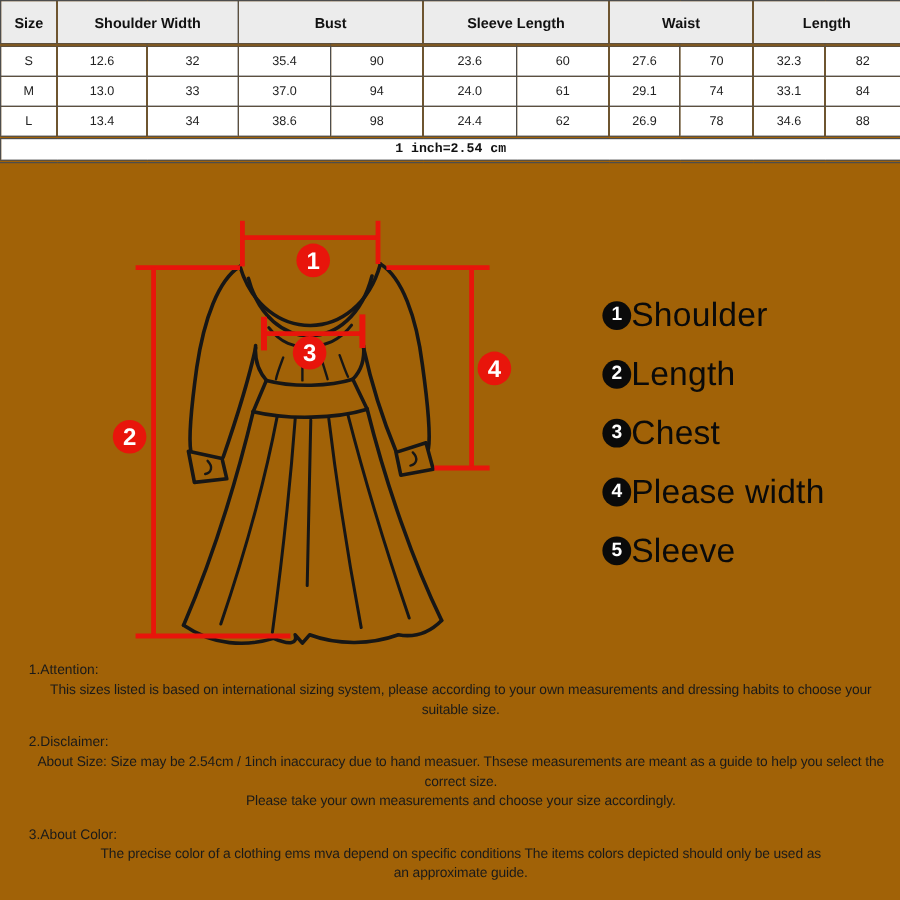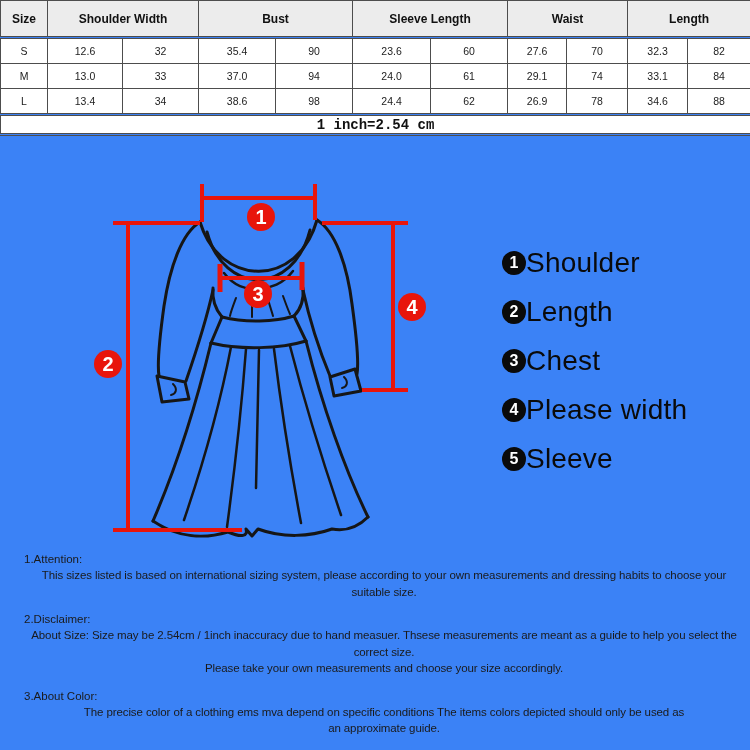--- a/index.html
+++ b/index.html
@@ -1,26 +1,26 @@
 <!DOCTYPE html>
 <html><head>
 <meta charset="utf-8">
 <style>
   html,body{margin:0;padding:0;}
   body{width:750px;height:750px;background:#ffffff;font-family:"Liberation Sans",sans-serif;position:relative;overflow:hidden;}
-  .page{position:absolute;inset:0;background:#3b82f6;}
+  .page{position:absolute;inset:0;background:#a16207;}
 
   
   table.size-table{position:absolute;top:0;left:0;width:750px;border-collapse:collapse;table-layout:fixed;}
   table.size-table th,table.size-table td{border:1px solid #4d4d4d;text-align:center;vertical-align:middle;background:#fff;padding:0;overflow:hidden;}
   tr.group-row th{background:#ececec;font-size:12px;font-weight:bold;color:#111;height:35px;border-bottom:3px double #4d4d4d;}
   tr.units-row th{background:#ececec;font-size:11px;font-weight:normal;color:#222;height:18px;border-bottom:2px solid #4d4d4d;}
   tr.data-row td{font-size:10.5px;color:#222;height:24px;}
   tr.data-row-last td{border-bottom:3px double #4d4d4d;}
-  tr.note-row td{font-family:"Liberation Mono","DejaVu Sans Mono",monospace;font-size:14px;font-weight:bold;color:#111;height:17px;border-bottom:3px double #4d4d4d;}
+  tr.note-row td{font-family:"Liberation Mono","DejaVu Sans Mono",monospace;font-size:11px;font-weight:bold;color:#111;height:17px;border-bottom:3px double #4d4d4d;}
   tr.note-row-last td{border-bottom:1px solid #4d4d4d;height:16px;}
 
   
   svg.dress-svg{position:absolute;left:0;top:170px;width:480px;height:380px;}
 
   
   .legend{position:absolute;left:502px;top:238px;}
   .legend-item{display:flex;align-items:center;height:49px;}
   .lnum{width:24px;height:24px;border-radius:50%;background:#0a0a0a;color:#fff;font-size:16px;font-weight:bold;display:flex;align-items:center;justify-content:center;flex:0 0 24px;}
   .llabel{font-size:28px;color:#0a0a0a;letter-spacing:0.2px;white-space:nowrap;}

